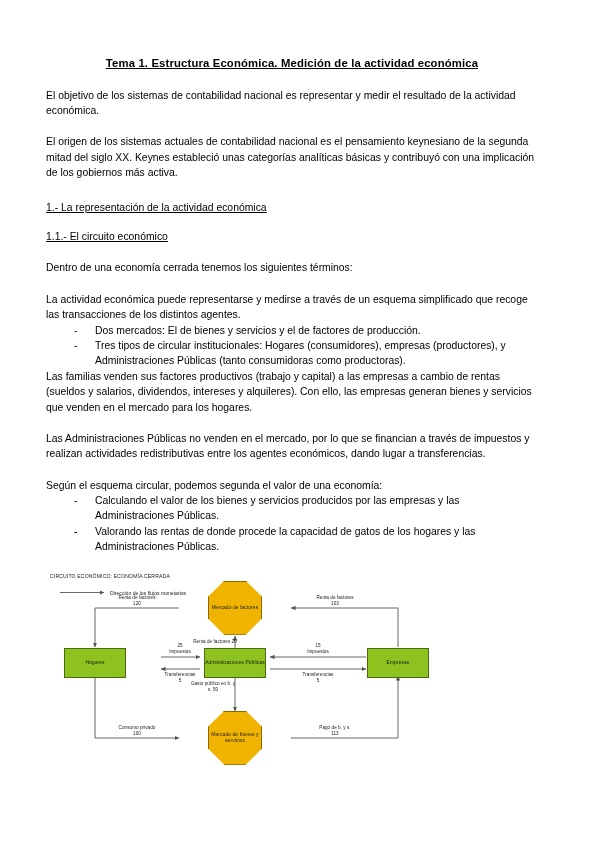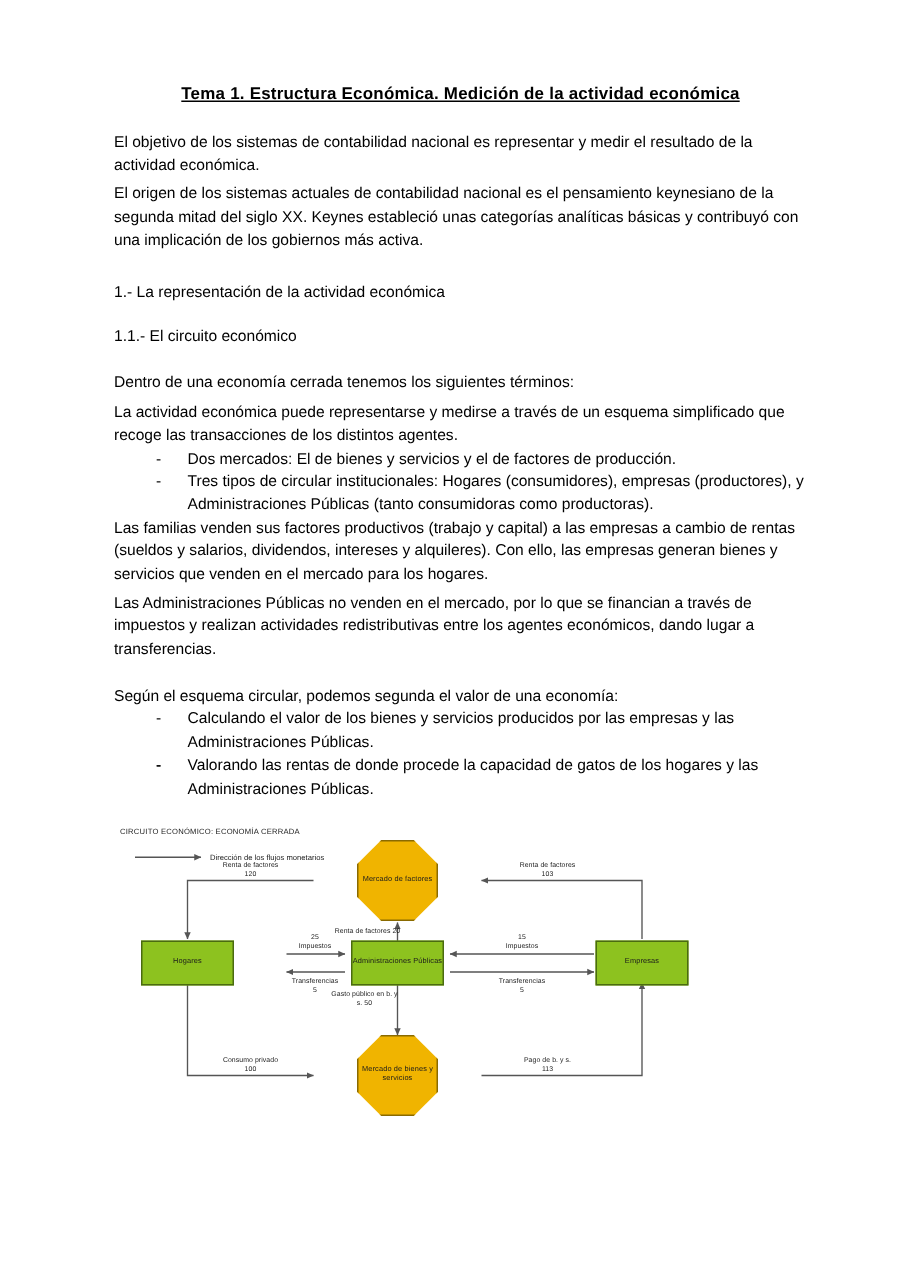--- a/index.html
+++ b/index.html
@@ -13,43 +13,44 @@
     height: 848px;
     font-family: "Liberation Sans", sans-serif;
     color: #000000;
     overflow: hidden;
   }
   .page {
     position: relative;
     width: 600px;
     height: 848px;
     box-sizing: border-box;
-    padding: 56px 62px 0 76px;
+    padding: 56px 62px 0 46px;
   }
   h1.doc-title {
     font-size: 11.3px;
     font-weight: bold;
     text-align: center;
     text-decoration: underline;
     margin: 0 0 17px 0;
     letter-spacing: 0.15px;
     line-height: 1.3;
   }
   p.para {
     font-size: 10.4px;
     line-height: 1.48;
     margin: 0 0 0 0;
     text-align: left;
   }
-  p.para + p.para { margin-top: 4px; }
+  p.para + p.para { margin-top: 16px; }
   .gap-sm { height: 11px; }
   .gap-md { height: 16px; }
   h2.section {
     font-size: 10.4px;
     font-weight: normal;
+    text-decoration: underline;
     margin: 0;
     line-height: 1.48;
     display: inline-block;
   }
   .section-wrap { margin: 0; }
   ul.dash-list {
     list-style: none;
     margin: 0;
     padding: 0;
   }

